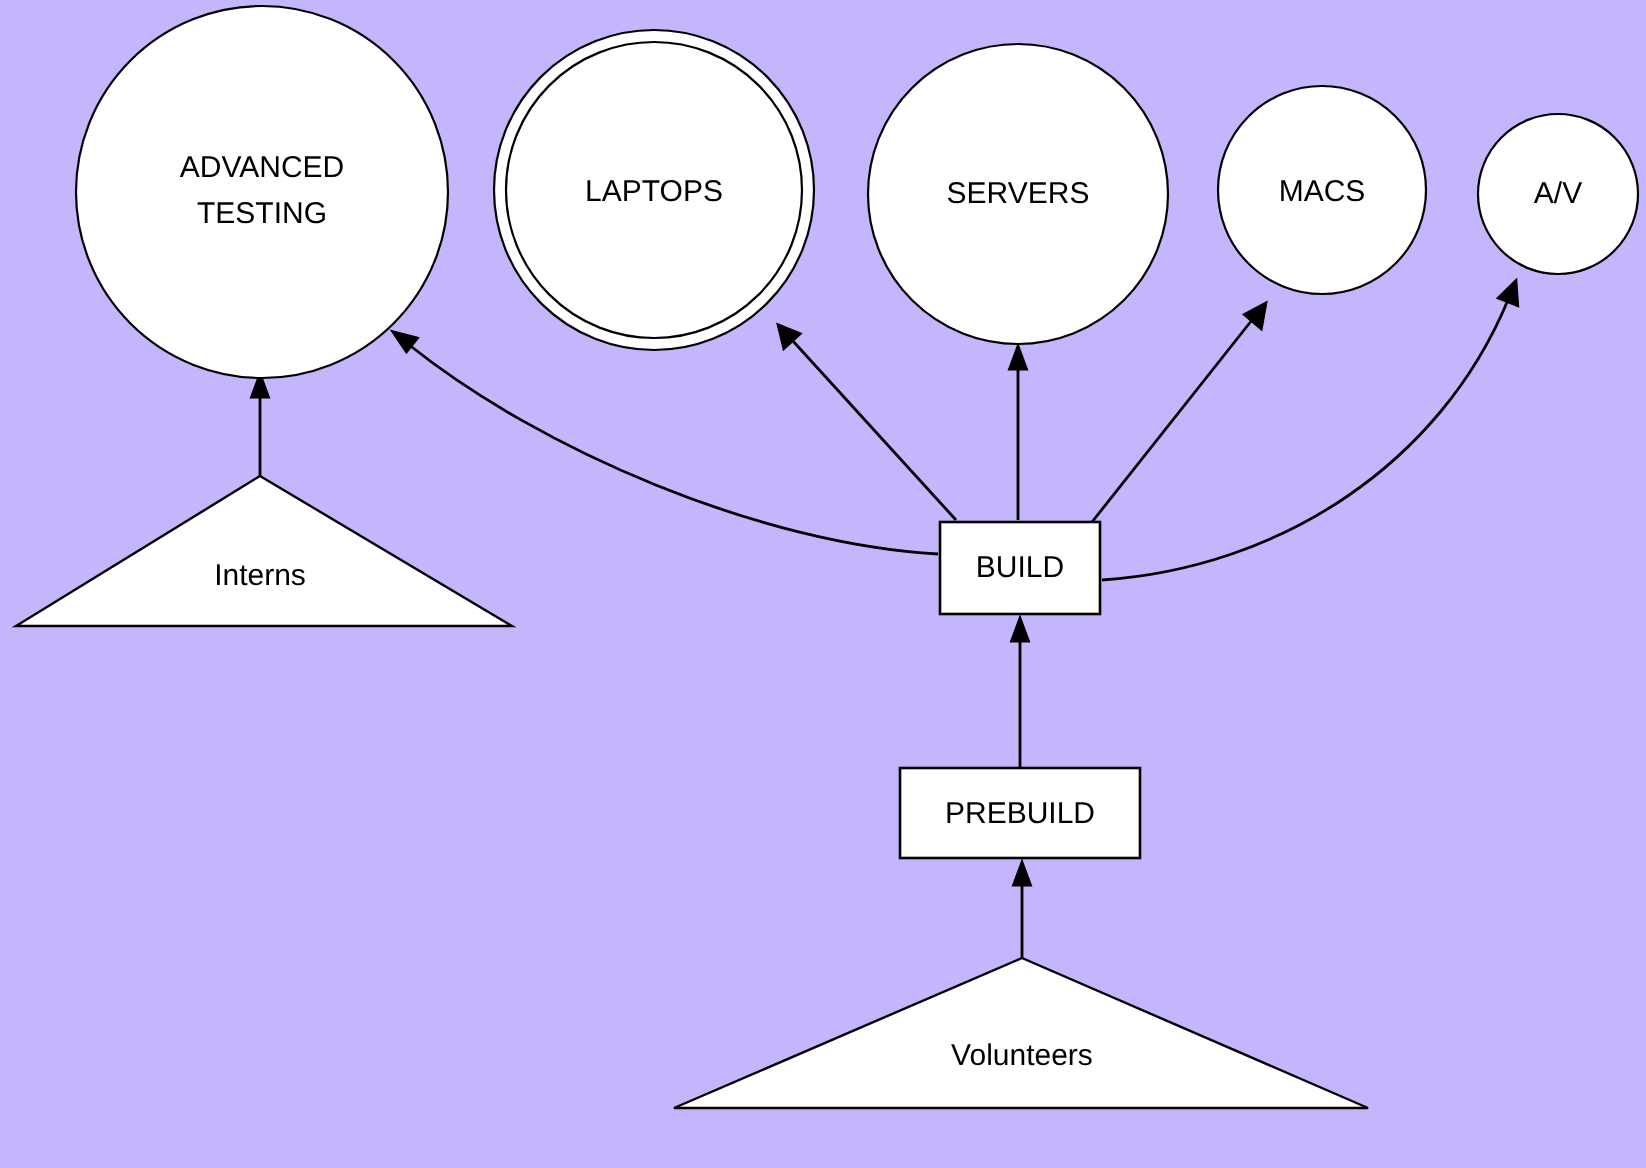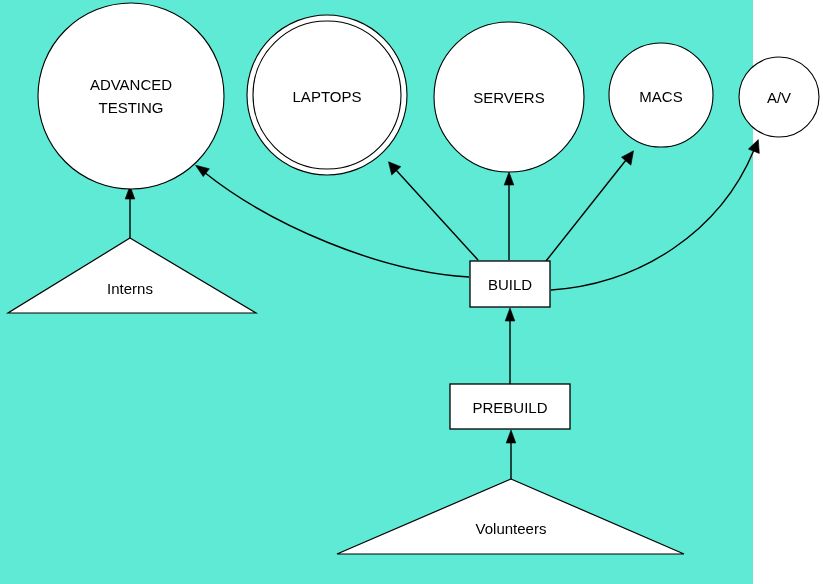--- a/index.html
+++ b/index.html
@@ -2,23 +2,23 @@
 <html><head>
 <meta charset="utf-8">
 <style>
   html, body {
     margin: 0;
     padding: 0;
     background: #ffffff;
   }
   #diagram-root {
     position: relative;
-    width: 753px;
+    width: 823px;
     height: 584px;
-    background: #5eead4;
+    background: #c4b5fd;
     font-family: "Liberation Sans", sans-serif;
   }
   svg.canvas {
     display: block;
     width: 823px;
     height: 584px;
   }
   .node-shape {
     fill: #ffffff;
     stroke: #000000;

